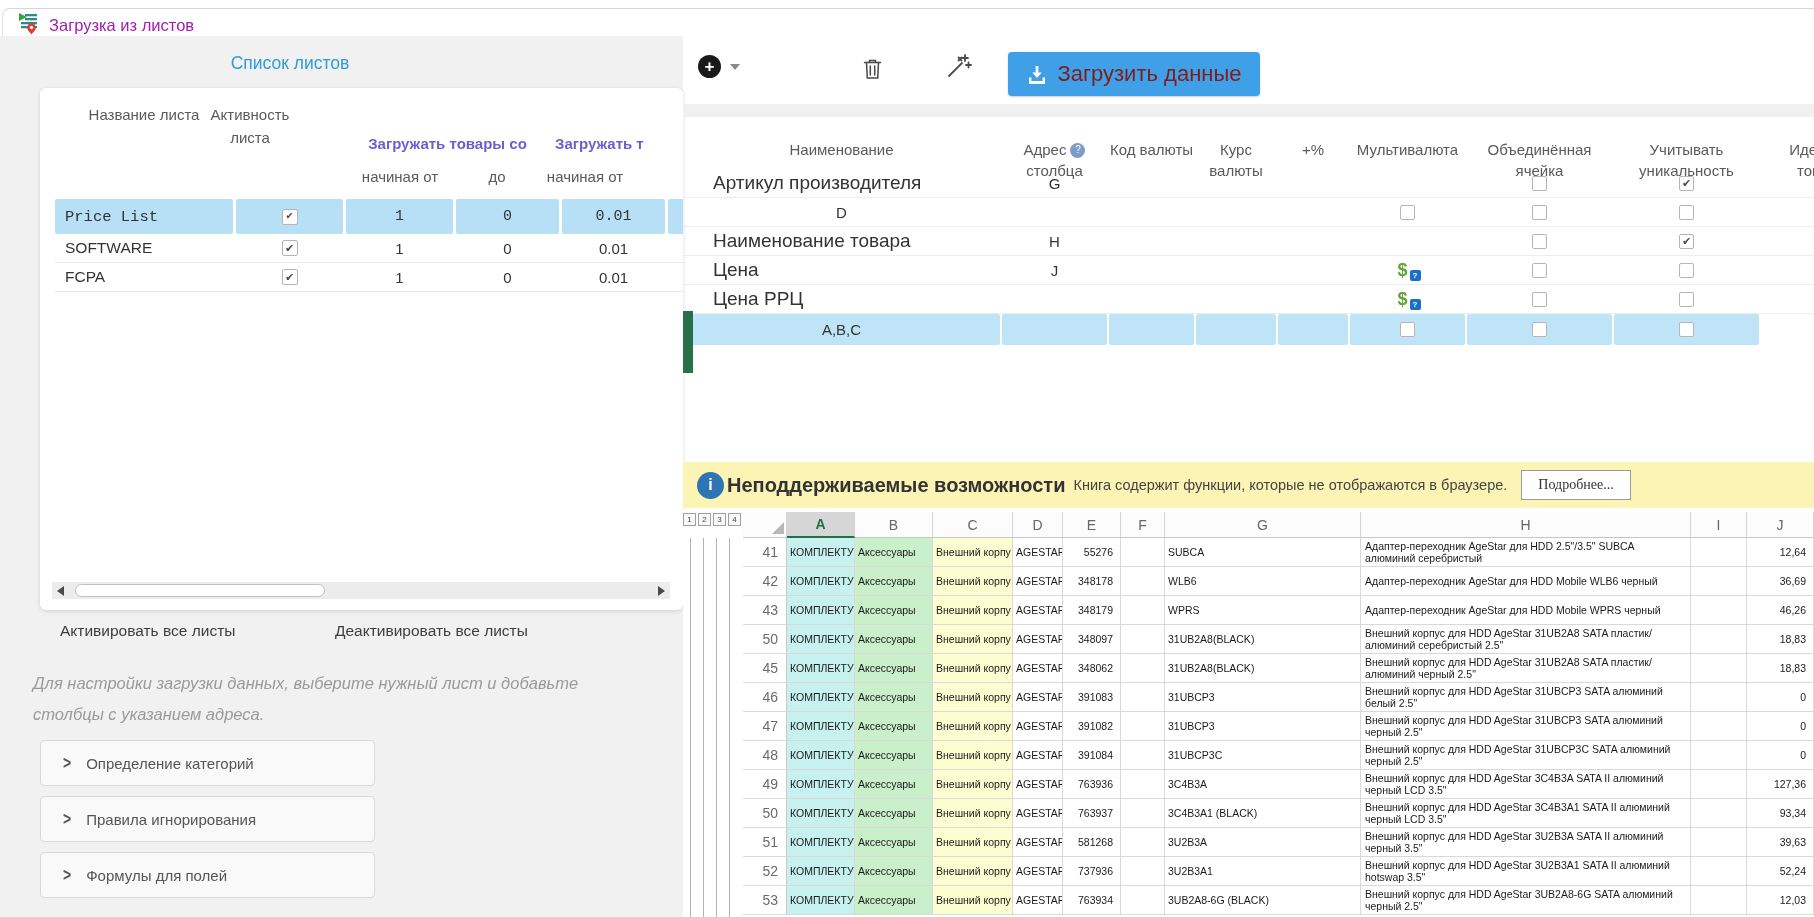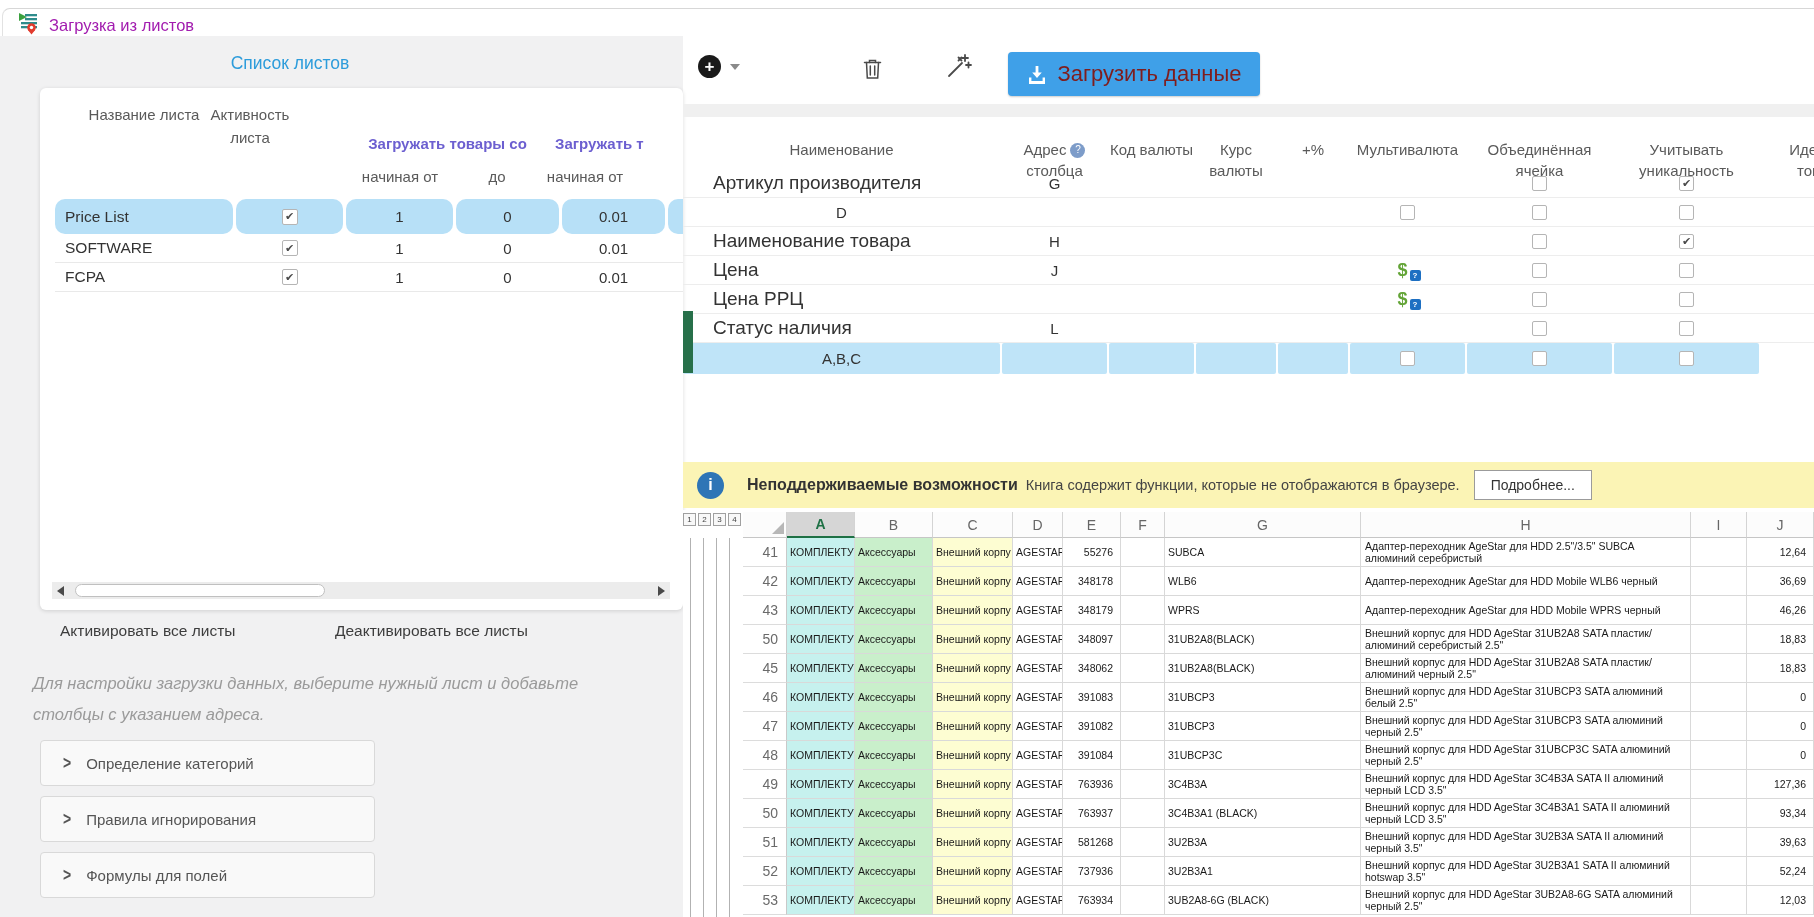--- a/index.html
+++ b/index.html
@@ -25,21 +25,21 @@
   .sheet-card { position:absolute; left:40px; top:88px; width:643px; height:522px;
     background:#fff; border-radius:6px; box-shadow:0 1px 4px rgba(0,0,0,.14); overflow:hidden; }
   .sh { position:absolute; font-size:15px; color:#5a5a5a; text-align:center; line-height:1.5; }
   .sh.purple { color:#6c5fd0; font-weight:600; white-space:nowrap; }
 
   .sheet-rows { position:absolute; left:15px; top:111px; width:700px; }
   .sheet-row { display:grid; grid-template-columns:178px 107px 107px 103px 103px 85px;
     column-gap:3px; height:29px; align-items:stretch; }
   .sheet-row:not(.selected) { border-bottom:1px solid #e9e9e9; }
   .sheet-row.selected { height:35px; }
-  .sheet-row.selected > div { background:#b7e0f7; border-radius:10px; }
+  .sheet-row.selected > div { background:#b7e0f7; border-radius:2px;font-family:Liberation Mono, monospace; }
   .sheet-row > div { display:flex; align-items:center; justify-content:center; }
   .sr-name { justify-content:flex-start !important; padding-left:10px;
     font-size:15.5px; color:#333; }
   .sr-num { font-size:15px; color:#333; }
 
   .checkbox { width:16px; height:16px; background:#fff; border:1px solid #b5b5b5;
     border-radius:2px; display:inline-flex; align-items:center; justify-content:center; }
   .checkbox.sm { width:15px; height:15px; }
   .checkbox.checked::after { content:"✔"; font-size:11px; color:#4a4a4a; line-height:1; }
 
@@ -93,24 +93,24 @@
   .cur-d { color:#63a437; font-size:18px; font-weight:bold; line-height:20px; }
   .cur-q { position:absolute; right:-3px; bottom:-1px; width:11px; height:11px; background:#1d6fc2;
     border-radius:2px; color:#fff; font-size:8px; font-weight:bold; display:flex; align-items:center; justify-content:center; }
   .green-bar { position:absolute; left:0; top:185px; width:10px; height:62px; background:#27704a; z-index:2; }
 
   
   .banner { position:absolute; left:683px; top:462px; width:1131px; height:46px; background:#fbf4b5;
     display:flex; align-items:center; }
   .info-circle { width:27px; height:27px; border-radius:50%; background:#2e75b6; color:#fff;
     display:flex; align-items:center; justify-content:center; font-size:16px; font-weight:bold; margin-left:14px; }
-  .banner-title { font-weight:bold; font-size:16px; color:#333; margin-left:23px; }
+  .banner-title { font-weight:bold; font-size:20px; color:#333; margin-left:3px; }
   .banner-text { font-size:14.5px; color:#444; margin-left:8px; }
   .banner-btn { margin-left:14px; height:30px; padding:4px 16px; background:#fff; border:1px solid #9b9b9b;
-    font-size:14px; color:#333; font-family:Liberation Sans, sans-serif; }
+    font-size:14px; color:#333; font-family:Liberation Serif, serif; }
 
   
   .spreadsheet { position:absolute; left:683px; top:510px; width:1131px; height:407px; overflow:hidden; background:#fff; }
   .outline-boxes { position:absolute; left:0; top:3px; display:flex; gap:2px; }
   .outline-box { width:13px; height:13px; border:1px solid #a0a0a0; background:#f8f8f8; color:#444;
     font-size:8px; display:flex; align-items:center; justify-content:center; }
   .gutter-line { position:absolute; top:28px; bottom:0; width:1px; background:#b2b2b2; }
   .ss-header { position:absolute; left:60px; top:2px; display:grid;
     grid-template-columns:44px 68px 78px 80px 50px 58px 44px 196px 330px 56px 67px; height:26px; }
   .ss-header > div { border-right:1px solid #d4d4d4; border-bottom:1px solid #c6c6c6; background:#fcfcfc;
@@ -379,39 +379,20 @@
           <span class="checkbox sm"></span>
         </div>
         <div>
           <span class="checkbox sm"></span>
         </div>
         <div>
           <span class="checkbox sm"></span>
         </div>
       </div>
 
-      <div class="map-row map-grid">
-        <div class="mr-name">Статус наличия</div>
-        <div class="mr-address">L</div>
-        <div></div>
-        <div></div>
-        <div></div>
-        <div>
-          
-        </div>
-        <div>
-          <span class="checkbox sm"></span>
-        </div>
-        <div>
-          <span class="checkbox sm"></span>
-        </div>
-        <div>
-          <span class="checkbox sm"></span>
-        </div>
-      </div>
 
       <div class="map-row map-grid selected">
         <div class="mr-address">A,B,C</div>
         <div></div>
         <div></div>
         <div></div>
         <div>
           
         </div>
         <div>

